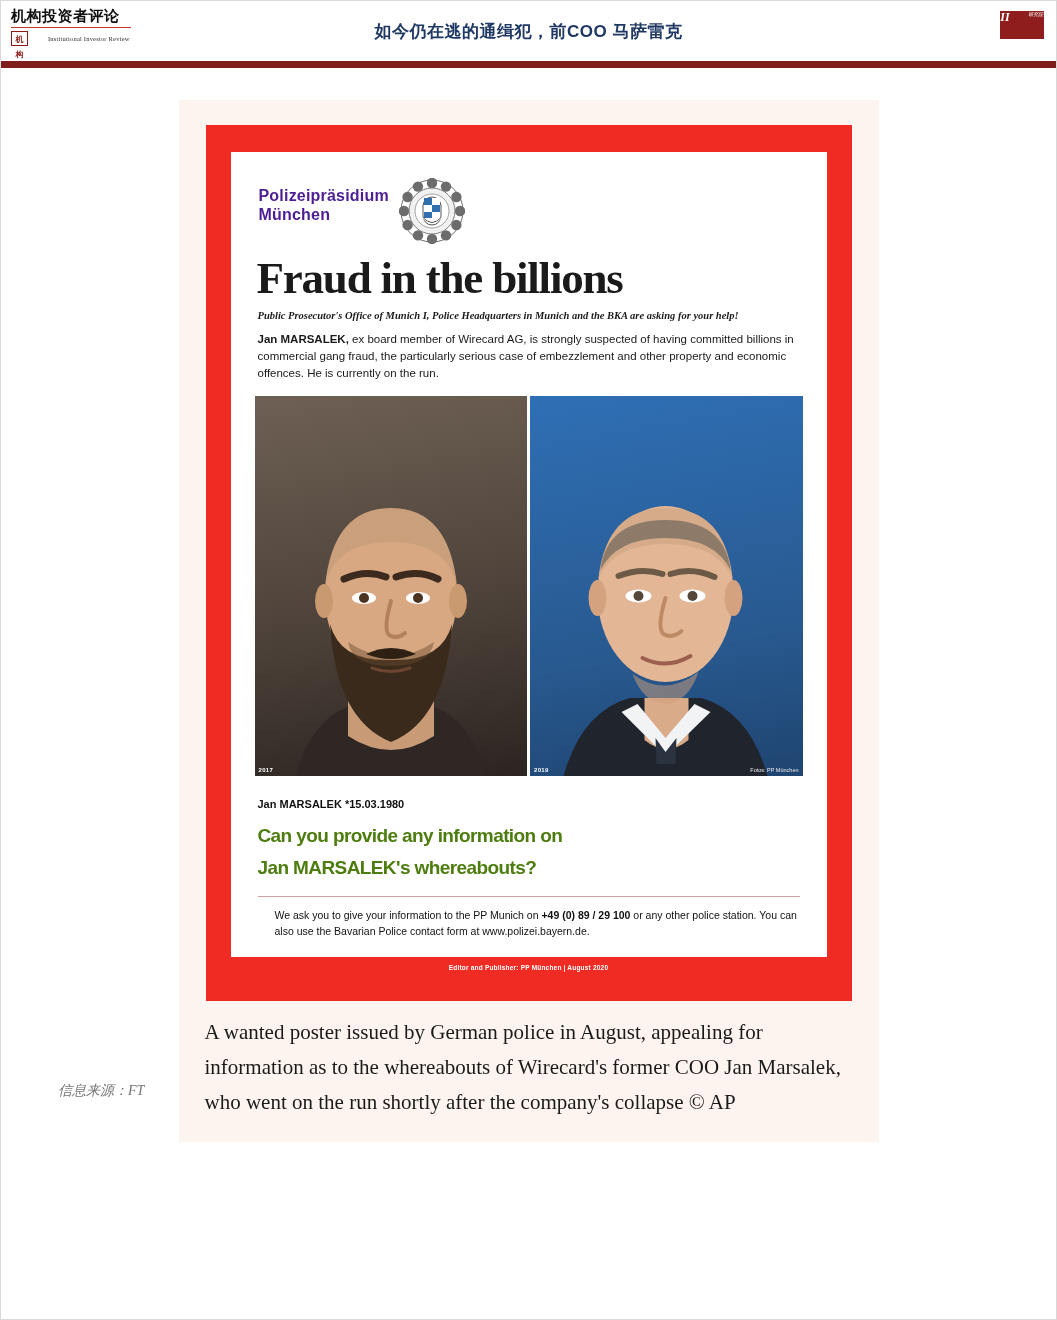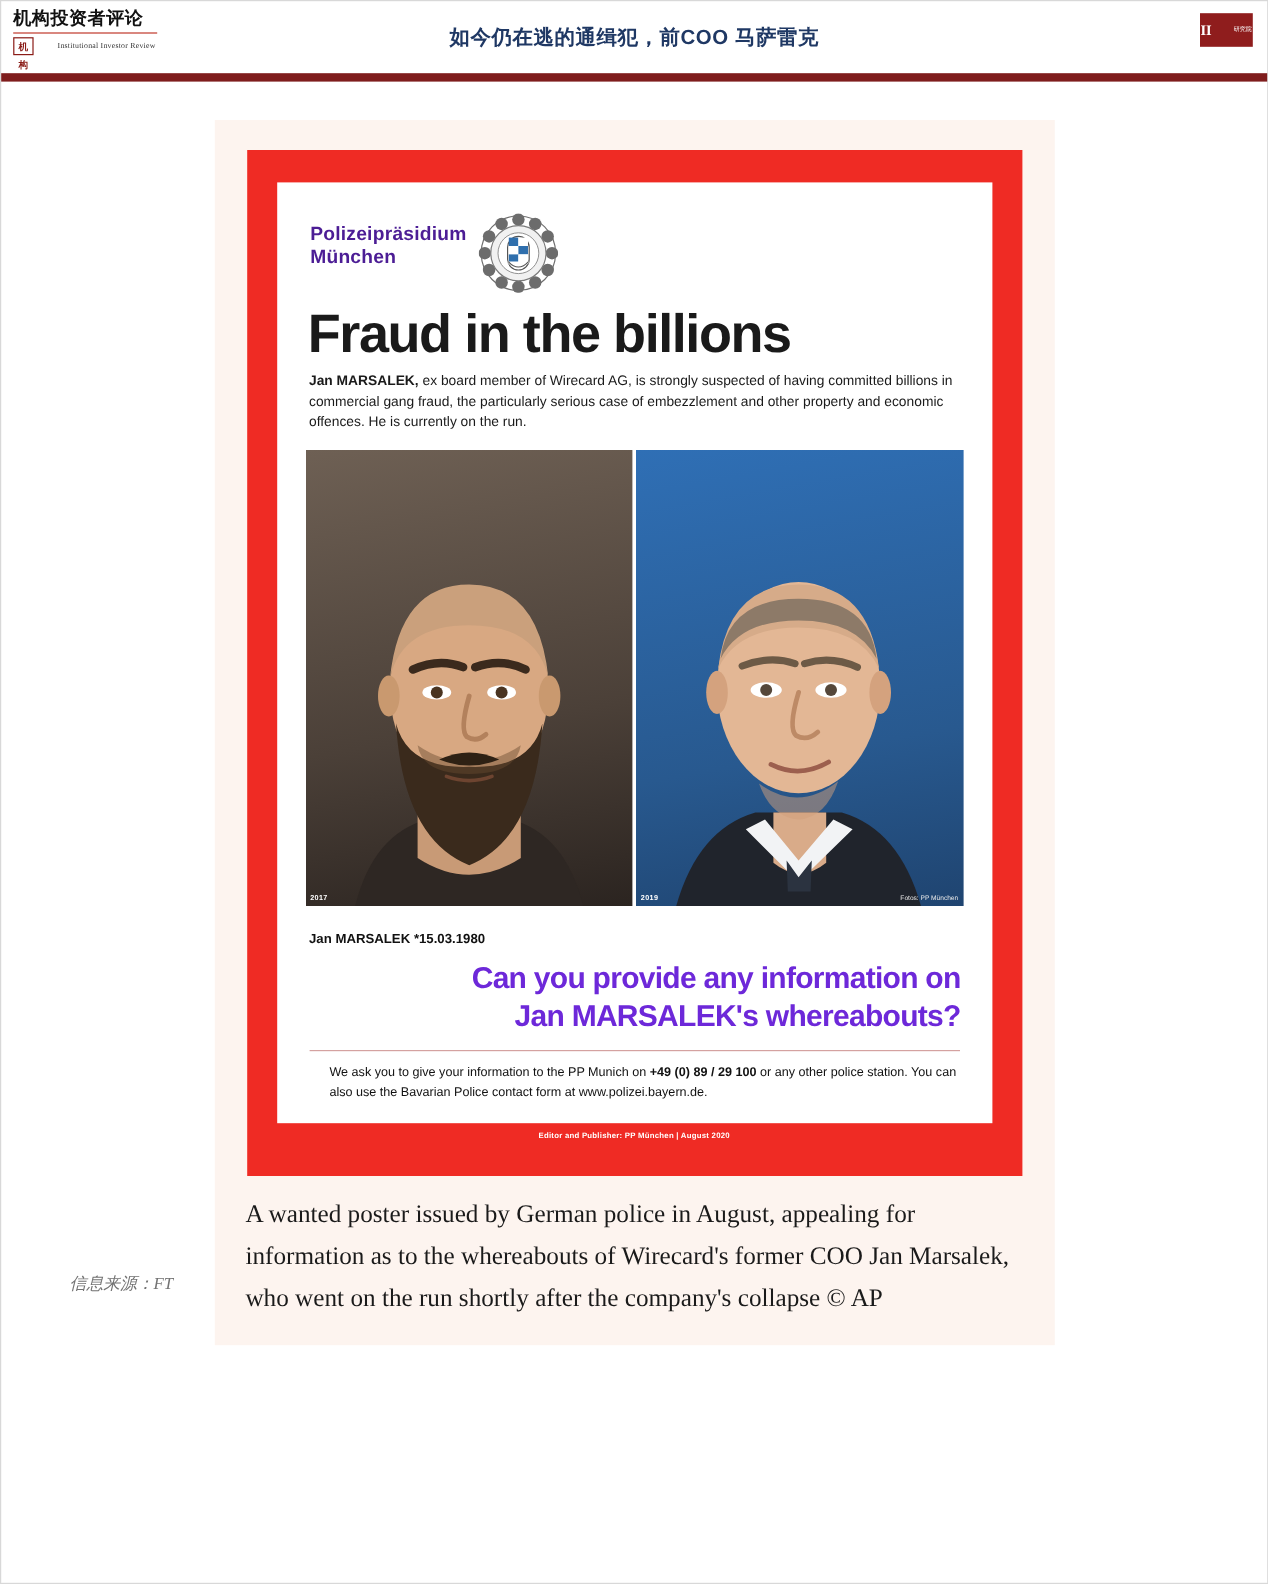--- a/index.html
+++ b/index.html
@@ -81,23 +81,23 @@
     letter-spacing: 0.5px;
   }
   .account-badge {
     position: absolute;
     right: 12px;
     top: 10px;
     width: 44px;
     height: 28px;
     background: #8f1d1d;
     display: flex;
-    align-items: center;
     justify-content: center;
     gap: 18px;
+    font-style: italic;
   }
   .account-badge .logo-ii {
     color: #fff;
     font-family: "Liberation Serif", serif;
     font-weight: bold;
     font-size: 12px;
     line-height: 12px;
   }
   .account-badge .logo-cn {
     color: #fff;
@@ -151,21 +151,21 @@
     letter-spacing: 0.2px;
   }
   .police-star {
     width: 66px;
     height: 66px;
     position: relative;
   }
   .police-star svg { display: block; }
 
   .poster-headline {
-    font-family: Liberation Sans, sans-serif;
+    font-family: Liberation Serif, serif;
     font-size: 45px;
     font-weight: bold;
     color: #1a1a1a;
     letter-spacing: -1.2px;
     margin: 8px 0 6px 4px;
     line-height: 52px;
   }
   .poster-sub {
     font-family: "Liberation Serif", serif;
     font-style: italic;
@@ -228,27 +228,26 @@
   .name-line {
     font-family: "Liberation Sans", sans-serif;
     font-size: 11px;
     font-weight: bold;
     color: #111;
     margin: 22px 0 2px 5px;
   }
 
   .poster-q {
     font-family: "Liberation Sans", sans-serif;
-    font-size: 25px;
-    font-weight: bold;
-    color: #6d28d9;
+    font-size: 19px;
+    font-weight: bold;
+    color: #4d7c0f;
     line-height: 32px;
     letter-spacing: -0.6px;
     margin: 10px 4px 12px 5px;
-    text-align: right;
   }
   .poster-rule {
     border-top: 1px solid #d4a2a0;
     margin: 0 5px 10px 5px;
   }
   .poster-foot {
     font-family: "Liberation Sans", sans-serif;
     font-size: 10.5px;
     color: #111;
     line-height: 16px;
@@ -352,20 +351,21 @@
                       <rect x="33" y="34" width="8" height="7" fill="#ffffff"></rect>
                     </g>
                     <path d="M24 41 q9 8 18 0 v-1 h-18 z" fill="#ffffff" stroke="none"></path>
                     <path d="M24.5 40 q8.5 9 17 0" fill="none" stroke="#555" stroke-width="1"></path>
                   </g>
                 </svg>
               </div>
             </div>
 
             <div class="poster-headline">Fraud in the billions</div>
+            <div class="poster-sub">Public Prosecutor's Office of Munich I, Police Headquarters in Munich and the BKA are asking for your help!</div>
 
             <div class="poster-para">
               <b>Jan MARSALEK,</b><span> ex board member of Wirecard AG, is strongly suspected of having committed billions in commercial gang fraud, the particularly serious case of embezzlement and other property and economic offences. He is currently on the run.</span>
             </div>
 
             <div class="photos">
               <div class="photo photo-left">
                 <svg class="face face-l" viewBox="0 0 210 330" width="210" height="330">
 
                   <path d="M10 330 q15 -60 60 -72 h70 q45 12 60 72 z" fill="#2e2723"></path>

